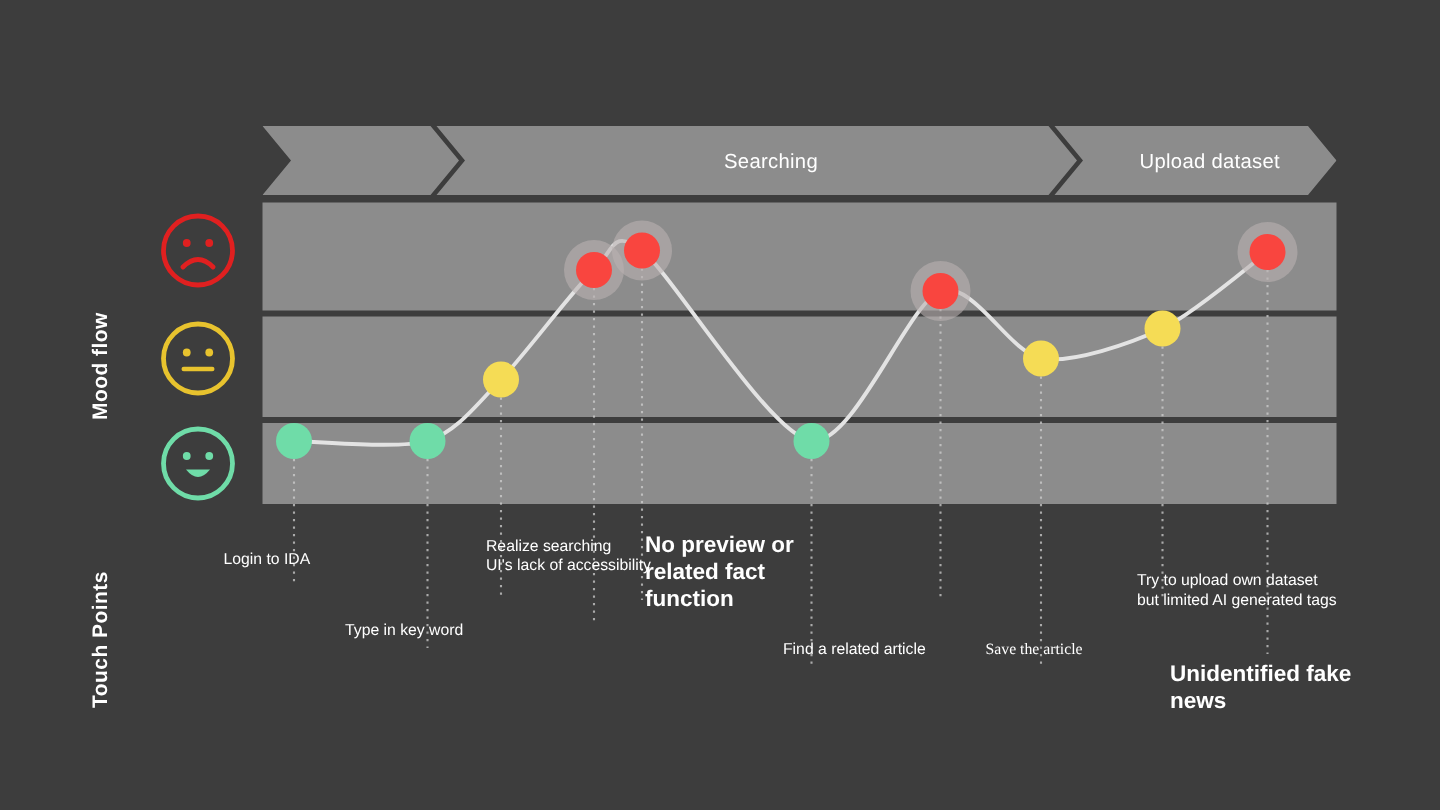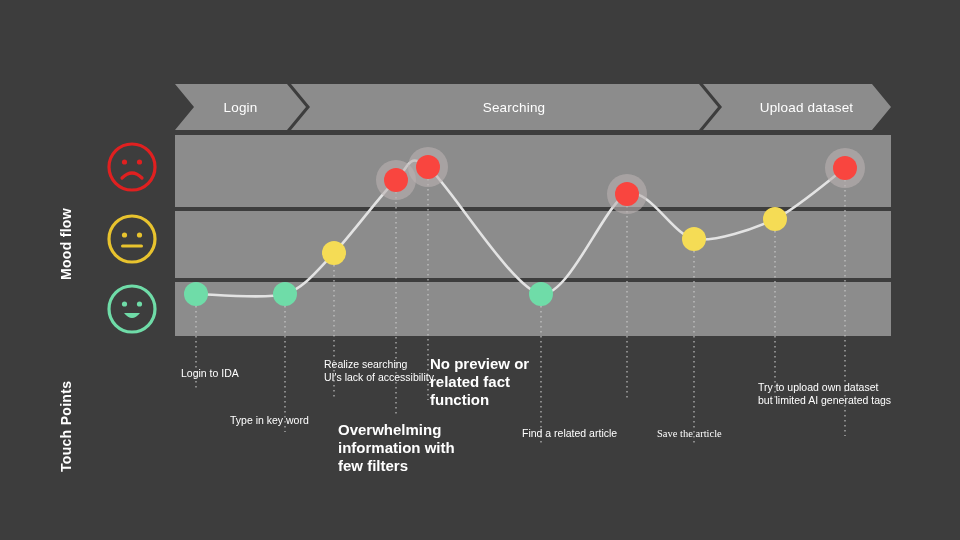--- a/index.html
+++ b/index.html
@@ -80,23 +80,20 @@
       <path d="M19 31 L35 31 Q27 41 19 31 Z" fill="#6FDCA8"></path>
     </svg>
   </div>
 
   <div id="stage-banner">
     <svg width="716" height="46" viewBox="0 0 716 46" style="position:absolute;left:0;top:0;">
       <path d="M0,0 H112 L131,23 L112,46 H0 L19,23 Z" fill="#8c8c8c"></path>
       <path d="M116,0 H524 L543,23 L524,46 H116 L135,23 Z" fill="#8c8c8c"></path>
       <path d="M528,0 H697 L716,23 L697,46 H528 L547,23 Z" fill="#8c8c8c"></path>
     </svg>
-    <div class="chev" style="left:0px; width:131px;">
-      <span>Login</span>
-    </div>
     <div class="chev" style="left:135px; width:408px;">
       <span>Searching</span>
     </div>
     <div class="chev" style="left:547px; width:169px;">
       <span>Upload dataset</span>
     </div>
   </div>
 
   <div class="band" id="band-sad"></div>
   <div class="band" id="band-neutral"></div>
@@ -127,22 +124,22 @@
         <circle cx="541" cy="294" r="12" fill="#6FDCA8"></circle>
         <circle cx="627" cy="194" r="20" fill="#b9b0b0" opacity="0.6"></circle>
         <circle cx="627" cy="194" r="12" fill="#F9453F"></circle>
         <circle cx="694" cy="239" r="12" fill="#F5DC55"></circle>
         <circle cx="775" cy="219" r="12" fill="#F5DC55"></circle>
         <circle cx="845" cy="168" r="20" fill="#b9b0b0" opacity="0.6"></circle>
         <circle cx="845" cy="168" r="12" fill="#F9453F"></circle>
       </g>
   </svg>
 
-  <div class="tp small" style="left:181px; top:367px;">Login to IDA</div>
+  <div class="tp small" style="left:149px; top:367px;">Login to IDA</div>
   <div class="tp small" style="left:206px; top:414px;margin-left:24px;">Type in key word</div>
   <div class="tp small" style="left:288px; top:358px;margin-left:36px;">Realize searching<br>UI's lack of accessibility</div>
-  <div class="tp big" style="left:338px; top:421px;">Overwhelming<br>information with<br>few filters</div>
   <div class="tp big" style="left:430px; top:355px;">No preview or<br>related fact<br>function</div>
   <div class="tp small" style="left:522px; top:427px;">Find a related article</div>
   <div class="tp small" style="left:657px; top:427px;font-family:Liberation Serif, serif;">Save the article</div>
   <div class="tp small" style="left:758px; top:357px;margin-top:24px;">Try to upload own dataset<br>but limited AI generated tags</div>
+  <div class="tp big" style="left:780px; top:441px;">Unidentified fake<br>news</div>
 
 </div>
 
 </body></html>

